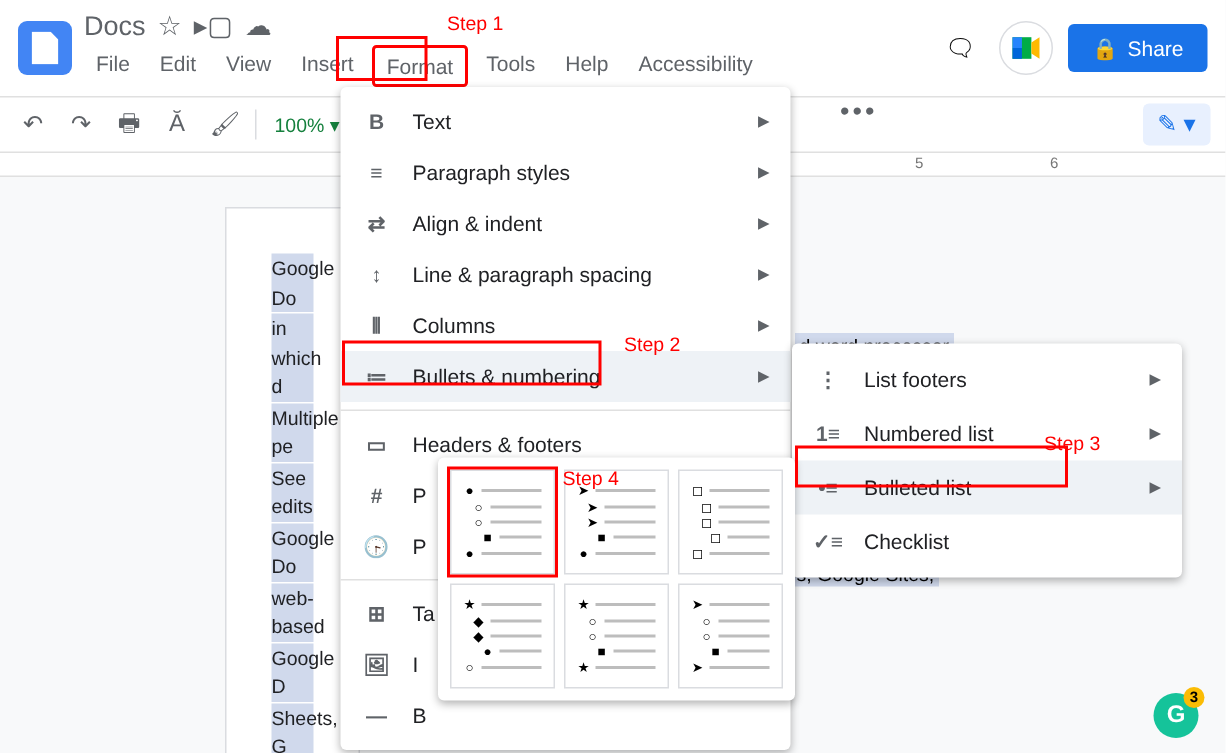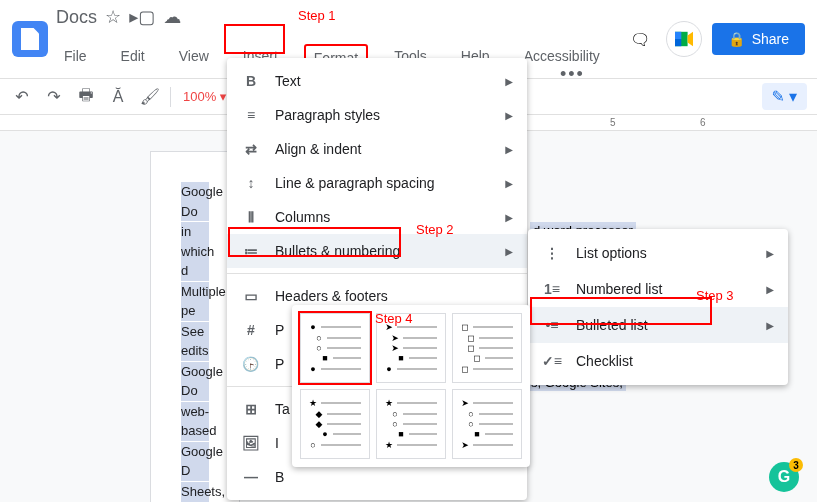--- a/index.html
+++ b/index.html
@@ -2,31 +2,31 @@
 <html><head>
 <meta charset="utf-8">
 <style>
 *{box-sizing:border-box;margin:0;padding:0;font-family:Arial,sans-serif}
 body{background:#fff;width:817px;height:502px;overflow:hidden;position:relative}
 .header{display:flex;align-items:center;padding:6px 12px;gap:8px}
 .logo{width:36px;height:36px;background:#4285f4;border-radius:6px;display:flex;align-items:center;justify-content:center}
 .logo::before{content:"";width:18px;height:22px;background:#fff;clip-path:polygon(0 0,70% 0,100% 25%,100% 100%,0 100%)}
 .title-area{flex:1}
 .doc-title{font-size:18px;color:#5f6368;display:flex;align-items:center;gap:8px}
-.menubar{display:flex;gap:18px;margin-top:16px}
+.menubar{display:flex;gap:4px;margin-top:2px}
 .menu-item{padding:4px 8px;font-size:14px;color:#5f6368;cursor:pointer;border-radius:3px}
 .menu-highlight{border:2px solid red}
 .header-right{display:flex;align-items:center;gap:10px}
 .icon-btn{width:32px;height:32px;display:flex;align-items:center;justify-content:center;cursor:pointer;border-radius:4px}
 .meet-icon{width:36px;height:36px;border:1px solid #dadce0;border-radius:50%;display:flex;align-items:center;justify-content:center}
 .share-btn{background:#1a73e8;color:#fff;padding:8px 16px;border-radius:4px;font-size:14px;font-weight:500;display:flex;align-items:center;gap:6px;cursor:pointer}
 .toolbar{display:flex;align-items:center;padding:4px 10px;border-top:1px solid #e0e0e0;border-bottom:1px solid #e0e0e0;gap:8px;position:relative}
 .tb-icon{width:24px;height:24px;display:flex;align-items:center;justify-content:center;color:#5f6368;cursor:pointer}
 .tb-sep{width:1px;height:20px;background:#dadce0}
-.zoom{font-size:13px;color:#ef4444;padding:0 4px}
+.zoom{font-size:13px;color:#15803d;padding:0 4px}
 .edit-btn{margin-left:auto;background:#e8f0fe;border-radius:4px;padding:4px 10px;display:flex;align-items:center;gap:4px;color:#1a73e8}
 .ruler{height:16px;background:#fff;border-bottom:1px solid #e0e0e0;position:relative;font-size:10px;color:#757575;display:flex;align-items:center;padding-left:150px}
 .ruler span{position:absolute}
 .doc-body{background:#f8f9fa;padding:20px 0 0 150px;height:400px;position:relative}
 .page{background:#fff;width:380px;border:1px solid #dadce0;padding:30px;font-size:13px;line-height:1.5;color:#202124}
 .page p{background:#d0d9ec;margin-bottom:1px}
 .dropdown{position:absolute;top:58px;left:227px;width:300px;background:#fff;box-shadow:0 2px 6px rgba(0,0,0,0.3);border-radius:4px;padding:6px 0;z-index:10}
 .dd-item{display:flex;align-items:center;padding:7px 14px;font-size:14px;color:#202124;cursor:pointer;gap:14px}
 .dd-item.active{background:#eef2f6}
 .dd-icon{width:20px;height:20px;display:flex;align-items:center;justify-content:center;color:#5f6368;font-weight:bold}
@@ -180,21 +180,21 @@
     </div>
     <div class="dd-item">
       <div class="dd-icon">―</div>
       <div>B</div>
     </div>
   </div>
 
 <div class="submenu" id="bullets-submenu">
     <div class="sub-item">
       <div class="dd-icon">⋮</div>
-      <div>List options</div>
+      <div>List footers</div>
       <div class="dd-arrow">▶</div>
     </div>
     <div class="sub-item">
       <div class="dd-icon">1≡</div>
       <div>Numbered list</div>
       <div class="dd-arrow">▶</div>
     </div>
     <div class="sub-item active">
       <div class="dd-icon">•≡</div>
       <div>Bulleted list</div>

